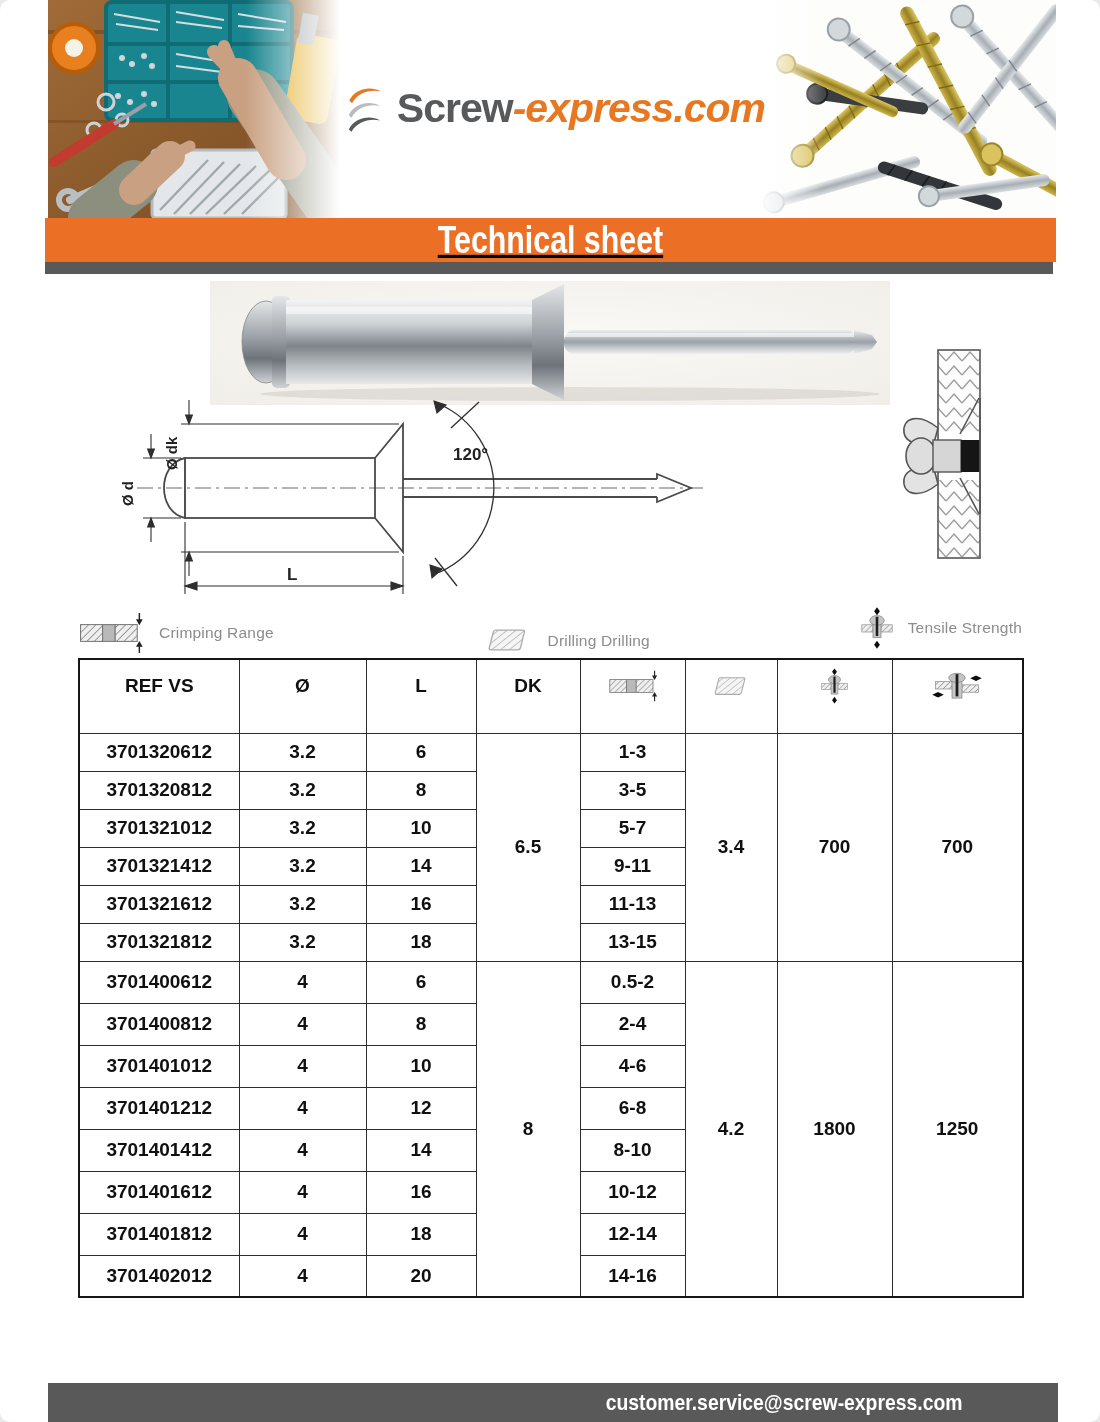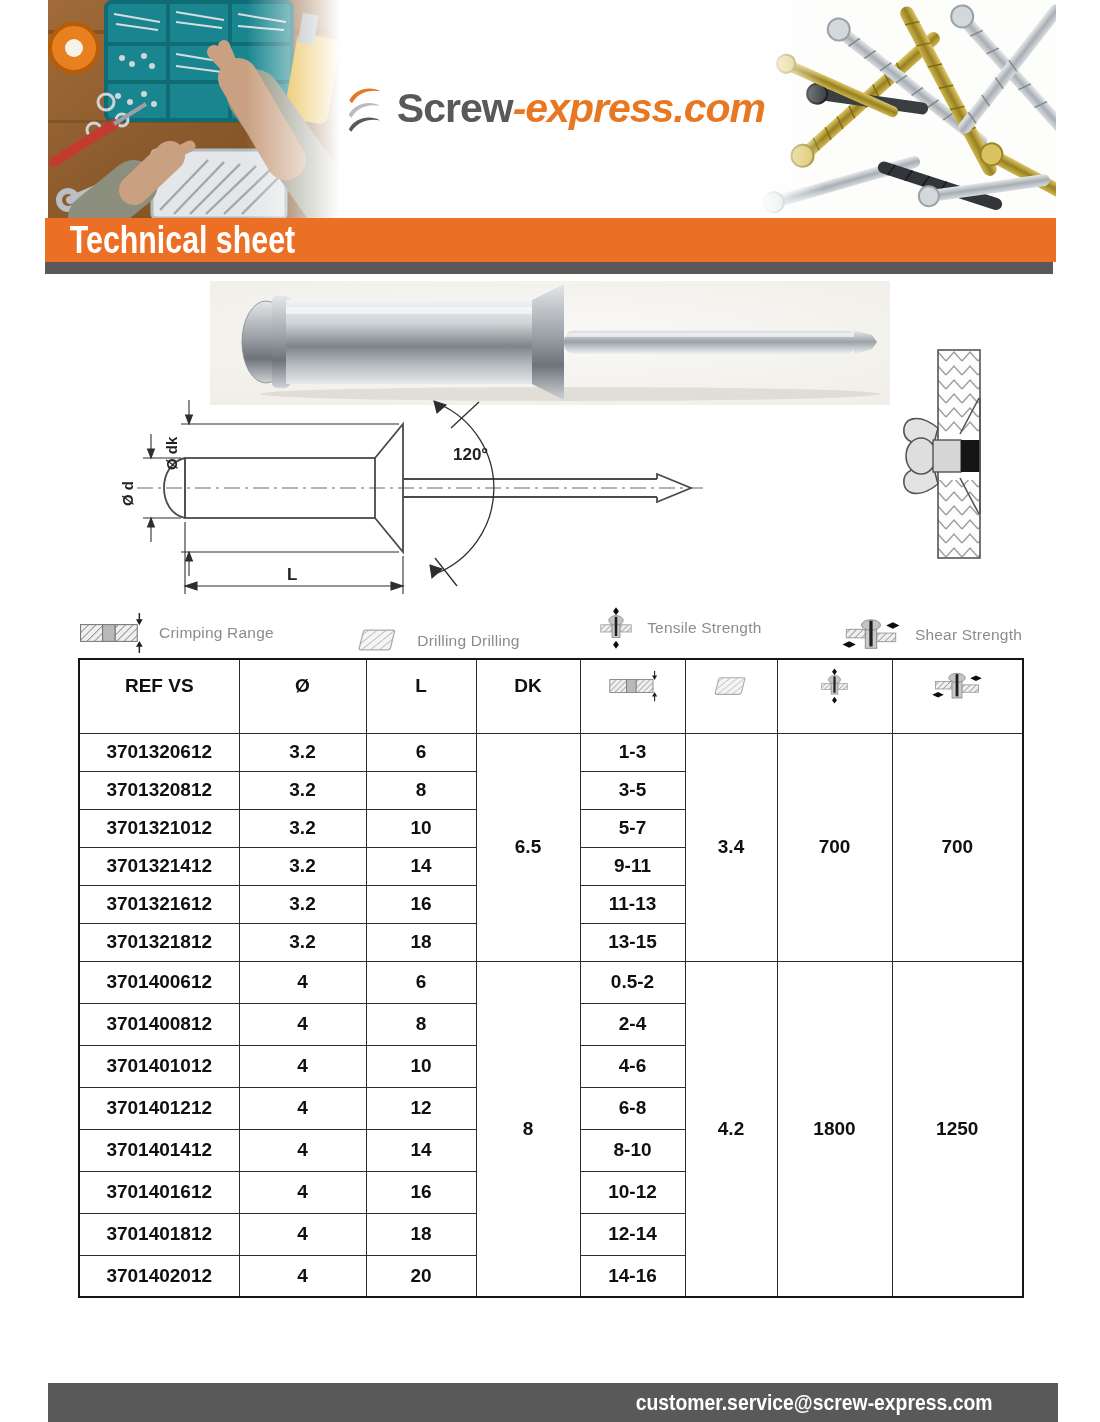--- a/index.html
+++ b/index.html
@@ -1,32 +1,32 @@
 <!DOCTYPE html>
 <html style="--accent: #EC6F26; --dark-gray: #595959; --logo-gray: #58595B; --logo-orange: #E87722;"><head>
 <meta charset="utf-8">
 <style>
   :root{
     --accent:#EC6F26; --dark-gray:#595959; --logo-gray:#58595B; --logo-orange:#E87722;
   }
   *{margin:0;padding:0;box-sizing:border-box;}
   body{background:#e9e9e9;font-family:"Liberation Sans",sans-serif;}
-  .page{position:relative;width:1100px;height:1422px;background:#fff;margin:0 auto;overflow:hidden;}
+  .page{position:relative;width:1100px;height:1422px;background:#fff;margin:0 auto;overflow:hidden;border-radius:10px;}
 
   
   .photo{position:absolute;top:0;height:218px;}
   .photo-left{left:48px;width:292px;}
   .photo-right{left:760px;width:296px;}
   .logo{position:absolute;left:345px;top:58px;width:420px;height:100px;display:flex;align-items:center;gap:12px;}
   .logo-text{font-size:41px;font-weight:bold;letter-spacing:-1px;white-space:nowrap;}
   .logo-brand{color:var(--logo-gray);}
   .logo-suffix{color:var(--logo-orange);font-style:italic;}
 
   .banner{position:absolute;left:45px;top:218px;width:1011px;height:44px;background:var(--accent);
-          display:flex;align-items:center;justify-content:flex-start;}
+          display:flex;align-items:center;justify-content:center;text-decoration:underline;}
   .banner-title{color:#fff;font-size:37px;font-weight:800;letter-spacing:0px;transform:scaleX(.82) scaleY(1.06);}
   .gray-stripe{position:absolute;left:45px;top:262px;width:1008px;height:12px;background:var(--dark-gray);}
 
   
   .hero{position:absolute;left:210px;top:281px;width:680px;height:124px;}
   .tech-drawing{position:absolute;left:55px;top:398px;width:650px;height:202px;}
   .cross-section{position:absolute;left:898px;top:348px;width:96px;height:212px;}
   .dim-label{font-family:"Liberation Sans",sans-serif;font-size:15px;font-weight:bold;fill:#222;}
   .dim-label-big{font-family:"Liberation Sans",sans-serif;font-size:17px;font-weight:bold;fill:#222;}
 
@@ -41,21 +41,21 @@
   .spec-table th,.spec-table td{border:1.8px solid #2c2c2c;text-align:center;vertical-align:middle;
               font-weight:bold;color:#101010;background:#fff;}
   .spec-table thead th{height:74px;font-size:19px;padding-bottom:20px;}
   .spec-table tbody td{font-size:19px;}
   .spec-table tr.g0 td{height:38px;}
   .spec-table tr.g1 td{height:42px;margin-top:48px;}
   .hicon{display:inline-block;vertical-align:middle;}
 
   
   .footer{position:absolute;left:48px;top:1383px;width:1010px;height:39px;background:var(--dark-gray);
-          display:flex;align-items:center;justify-content:flex-end;padding-right:66px;}
+          display:flex;align-items:center;justify-content:flex-end;padding-right:96px;}
   .footer-email{color:#fff;font-size:22px;font-weight:800;transform:scaleX(.88);transform-origin:right center;white-space:nowrap;}
 </style>
 </head>
 <body>
 
 <svg width="0" height="0" style="position:absolute" aria-hidden="true">
   <defs>
     <pattern id="hatchS" width="5" height="5" patternUnits="userSpaceOnUse" patternTransform="rotate(45)">
       <rect width="5" height="5" fill="#efefef"></rect>
       <line x1="0" y1="0" x2="0" y2="5" stroke="#8a8a8a" stroke-width="1.6"></line>
@@ -413,26 +413,20 @@
       <svg class="hicon" width="48" height="27">
           <use href="#icon-drill"></use>
         </svg>
       <span class="legend-label">Drilling Drilling</span>
     </div>
     <div class="legend-item">
       <svg class="hicon" width="32" height="52">
           <use href="#icon-tensile"></use>
         </svg>
       <span class="legend-label">Tensile Strength</span>
-    </div>
-    <div class="legend-item">
-      <svg class="hicon" width="58" height="38">
-          <use href="#icon-shear"></use>
-        </svg>
-      <span class="legend-label">Shear Strength</span>
     </div>
   </div>
 
   <table class="spec-table">
     <colgroup>
       <col style="width:160px">
         <col style="width:127px">
         <col style="width:110px">
         <col style="width:104px">
       <col style="width:105px">

